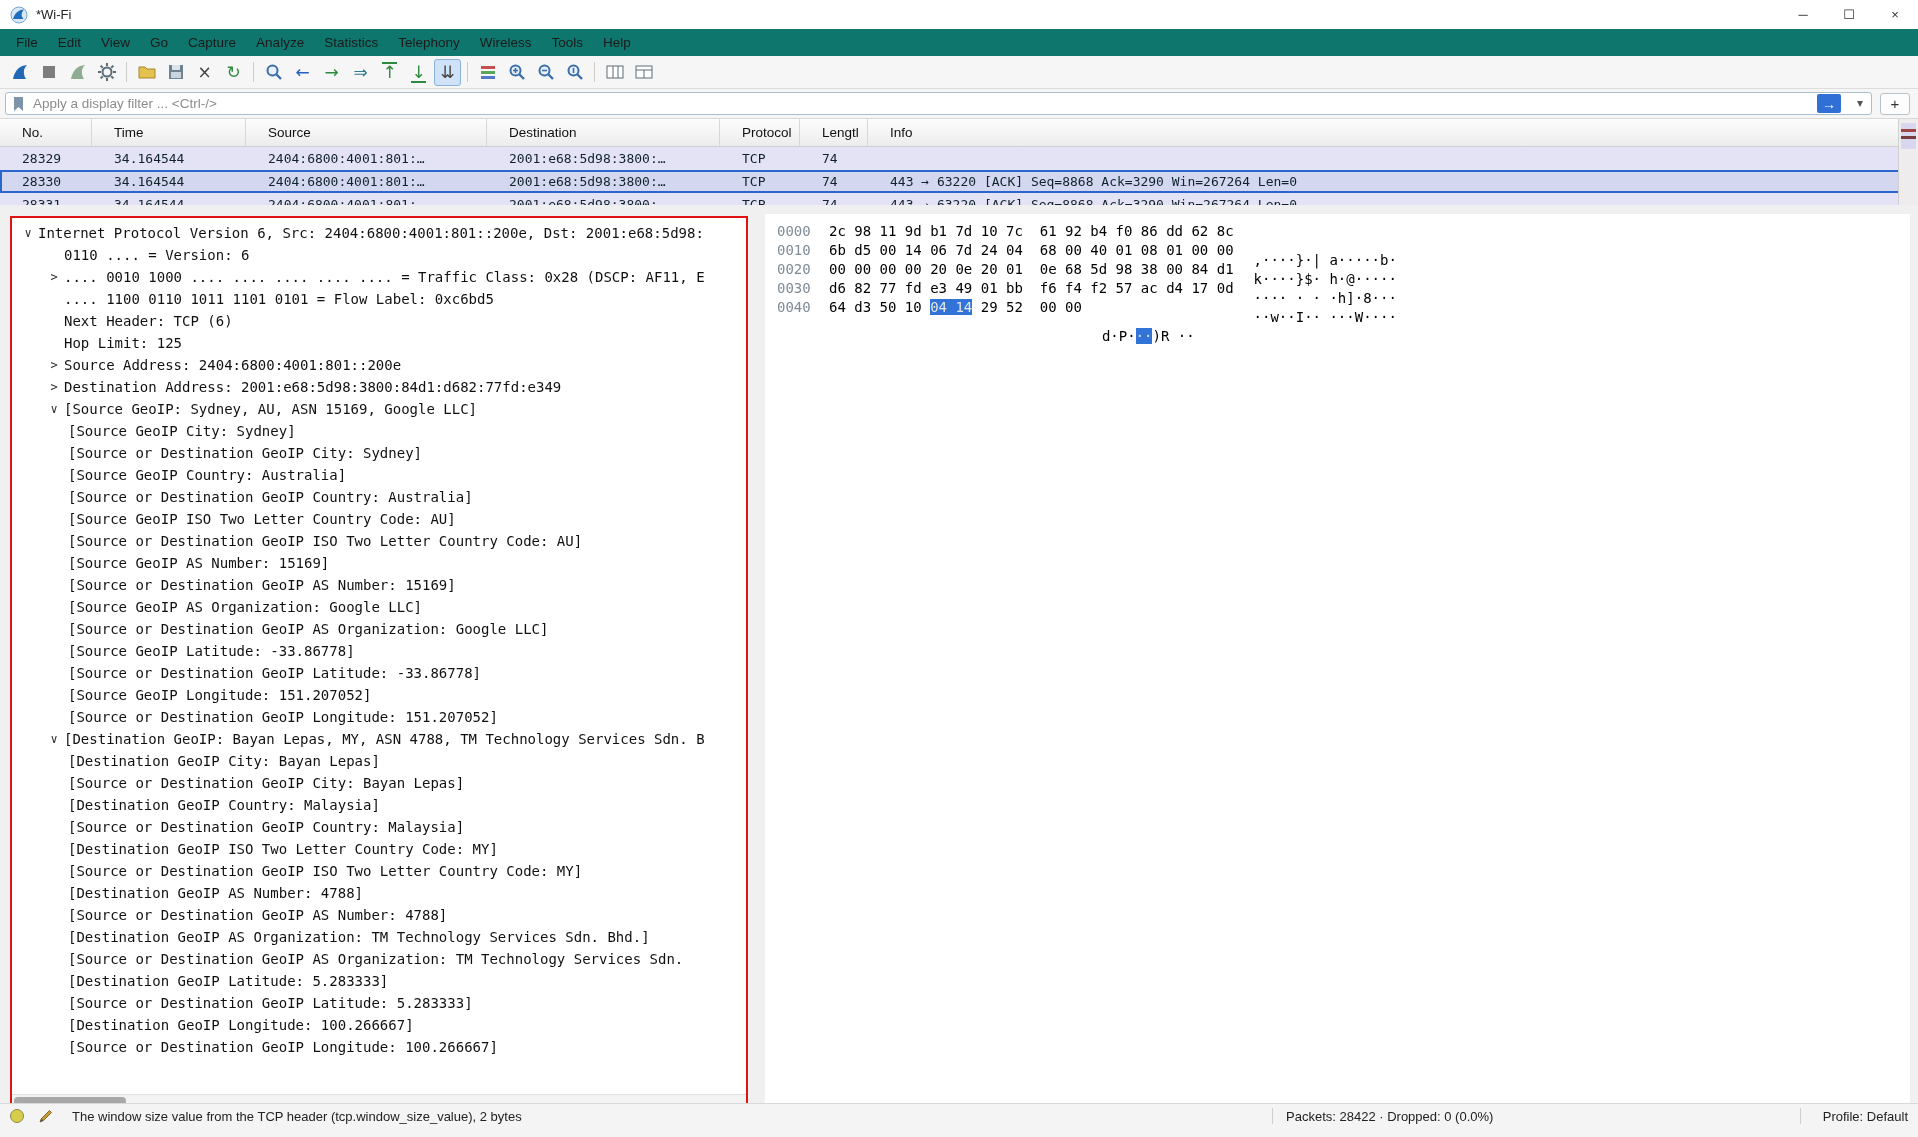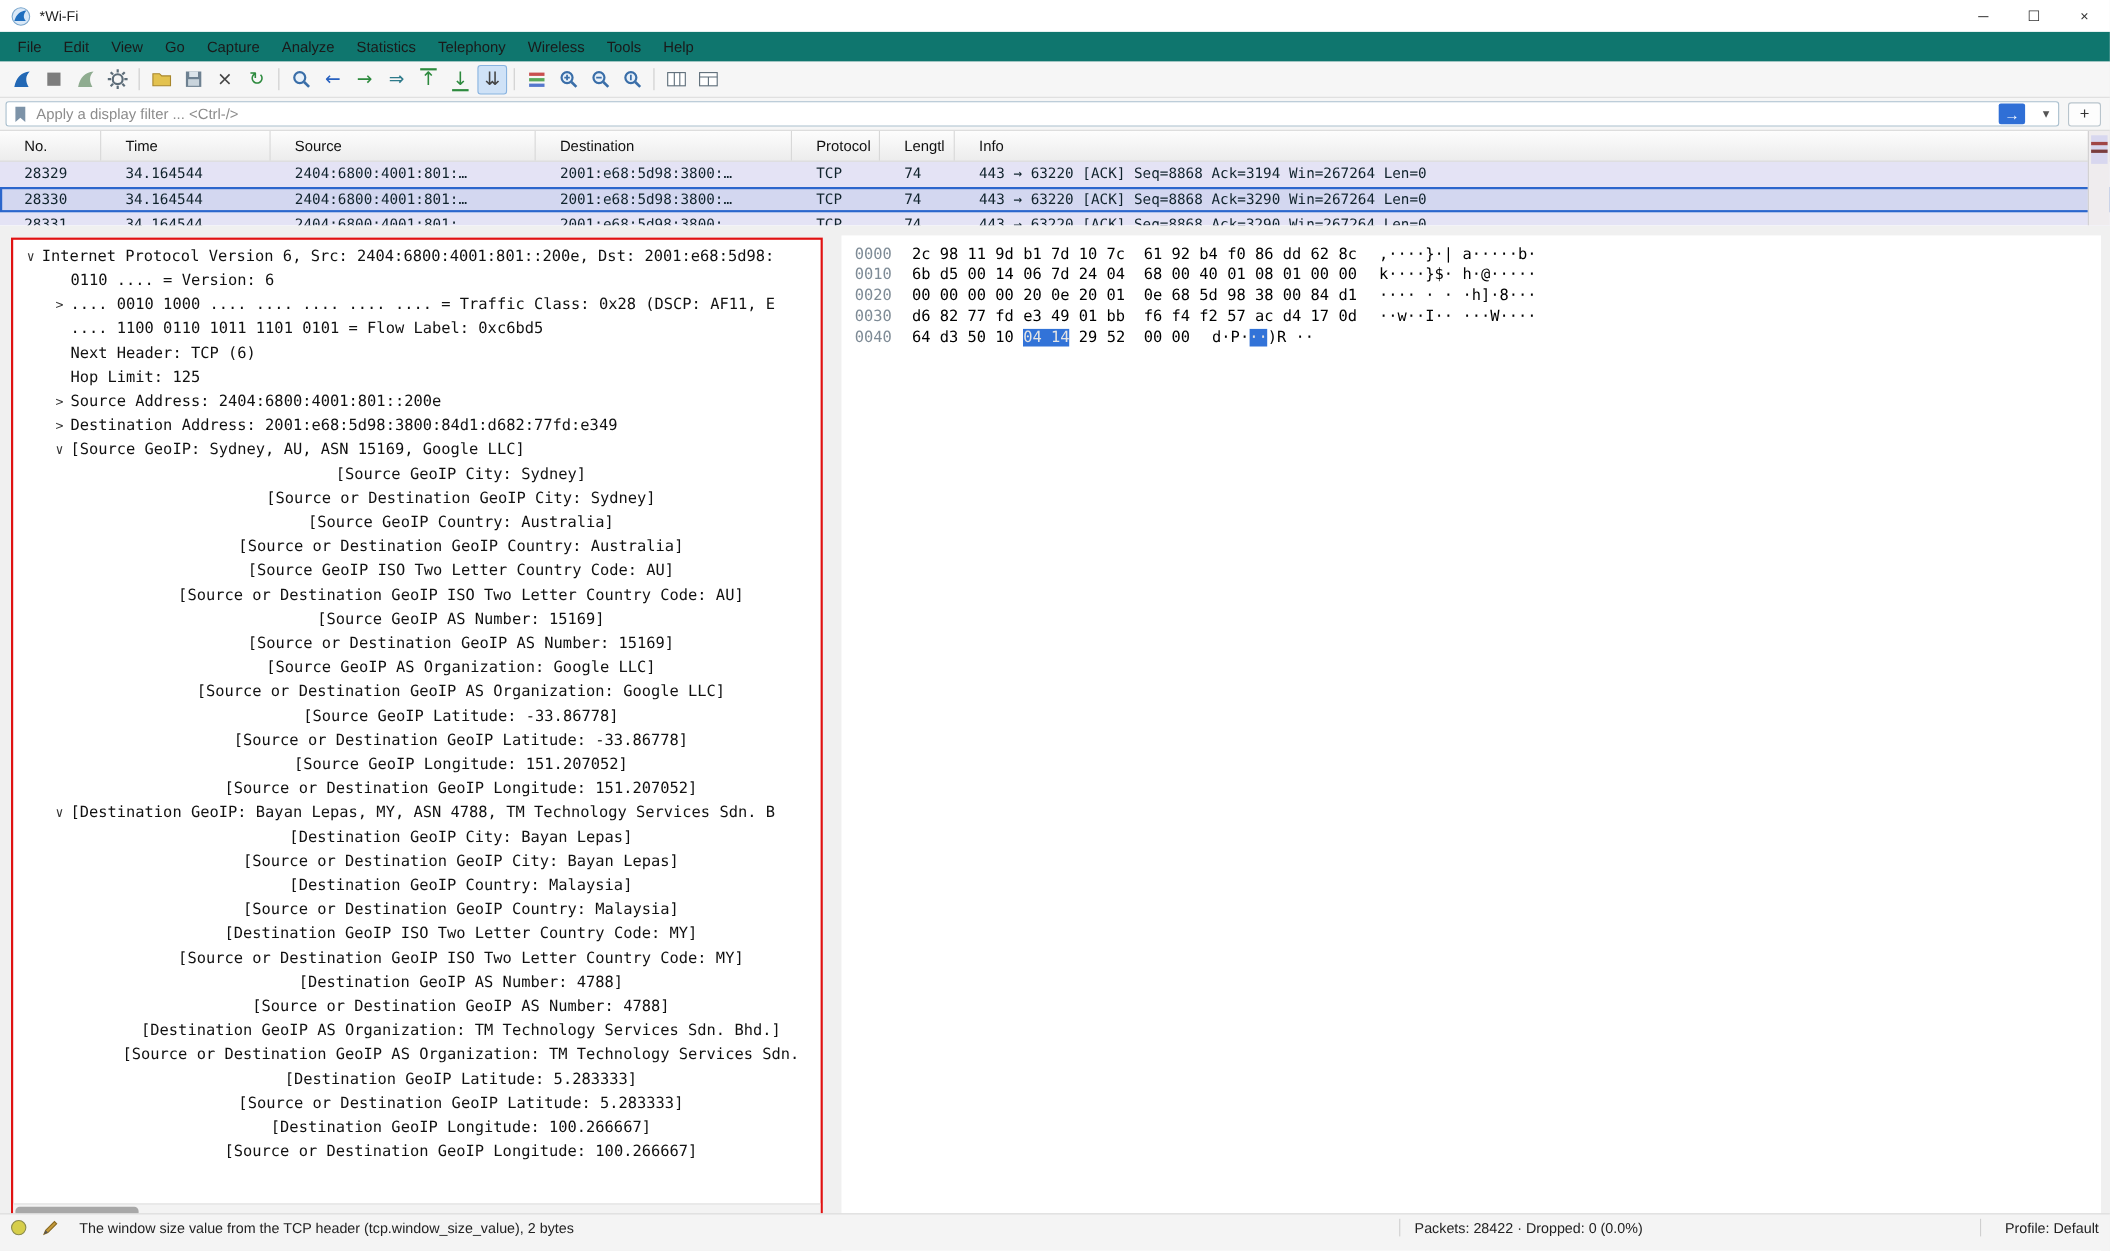--- a/index.html
+++ b/index.html
@@ -62,33 +62,33 @@
   .vs2 { position:absolute; top:10px; left:2px; right:2px; height:3px; background:#a04545; }
   .vs3 { position:absolute; top:17px; left:2px; right:2px; height:3px; background:#7a3d3d; }
 
   
   .details { position:absolute; left:10px; top:216px; width:738px; height:893px; background:#fff;
              border:2px solid #e01212; overflow:hidden; font-family:"DejaVu Sans Mono", monospace; font-size:14px; }
   .dtree { padding-top:4px; }
   .dnode { height:22px; line-height:22px; white-space:nowrap; display:flex; overflow:hidden; }
   .dnode[data-indent="0"] { padding-left:6px; }
   .dnode[data-indent="1"] { padding-left:32px; }
-  .dnode[data-indent="2"] { padding-left:60px;justify-content:center; }
+  .dnode[data-indent="2"] { padding-left:36px; }
   .expander { width:20px; flex:0 0 auto; text-align:center; color:#333; font-size:12px; }
   .dtext { color:#111; }
   .hscroll { position:absolute; bottom:0; left:0; right:0; height:13px; background:#f3f3f3; border-top:1px solid #e0e0e0; }
   .hthumb { position:absolute; left:2px; top:2px; width:112px; height:9px; background:#a8a8a8; border-radius:4px; }
 
   
   .hexpane { position:absolute; left:765px; top:214px; width:1145px; height:1044px; background:#fff;
              font-family:"DejaVu Sans Mono", monospace; font-size:14px; padding-top:8px; }
   .hexline { height:19px; line-height:19px; display:flex; padding-left:12px; white-space:pre; }
   .off { color:#7e8b96; width:46px; flex:0 0 auto; }
   .hx { margin-left:6px; white-space:pre; }
-  .asc { margin-left:20px; white-space:pre; }
+  .asc { margin-left:20px; white-space:pre;margin-top:29px; }
   .sel { background:#3273d8; color:#e5e5e5; }
 
   
   .statusbar { position:absolute; bottom:0; left:0; right:0; height:34px; background:#f4f4f4;
                border-top:1px solid #d9d9d9; font-size:13px; color:#222; }
   .expert { position:absolute; left:10px; top:5px; width:14px; height:14px; border-radius:50%;
             background:#d6ce4a; border:1px solid #8a8a4a; }
   .pencil { position:absolute; left:38px; top:4px; display:flex; }
   .smsg { position:absolute; left:72px; top:5px; }
   .spack { position:absolute; left:1286px; top:5px; }
@@ -263,21 +263,20 @@
   </div>
   <div class="prows">
 
   <div class="prow">
       <span class="col c0">28329</span>
       <span class="col c1">34.164544</span>
       <span class="col c2">2404:6800:4001:801:…</span>
       <span class="col c3">2001:e68:5d98:3800:…</span>
       <span class="col c4">TCP</span>
       <span class="col c5">74</span>
-      <span class="col c6">443 → 63220 [ACK] Seq=8868 Ack=3194 Win=267264 Len=0</span>
     </div>
       <div class="prow selected">
       <span class="col c0">28330</span>
       <span class="col c1">34.164544</span>
       <span class="col c2">2404:6800:4001:801:…</span>
       <span class="col c3">2001:e68:5d98:3800:…</span>
       <span class="col c4">TCP</span>
       <span class="col c5">74</span>
       <span class="col c6">443 → 63220 [ACK] Seq=8868 Ack=3290 Win=267264 Len=0</span>
     </div>

